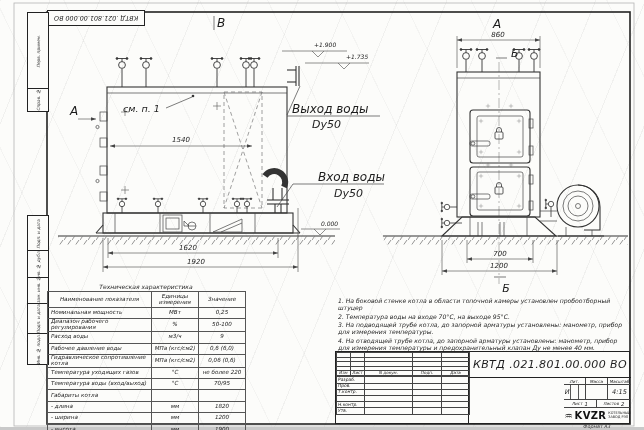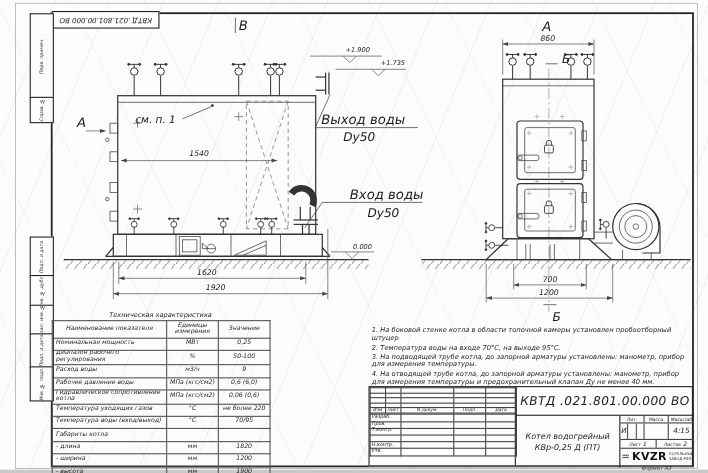--- a/index.html
+++ b/index.html
@@ -578,24 +578,20 @@
        <tr>
               <td class="lbl">Утв.</td>
               <td></td>
               <td></td>
               <td></td>
             </tr>
      </tbody>
         </table>
    </div>
    <div class="tb-doc">КВТД .021.801.00.000 ВО</div>
-   <div class="tb-name">
-     <span>Котел водогрейный</span>
-     <span>КВр-0,25 Д (ПТ)</span>
-   </div>
    <div class="tb-rt">
      <div class="tb-row1">
        <div class="r1a">Лит.</div>
        <div class="r1b">Масса</div>
        <div class="r1c">Масштаб</div>
      </div>
      <div class="tb-row2">
        <div class="lit-cell">
          <span>И</span>
             <span></span>

